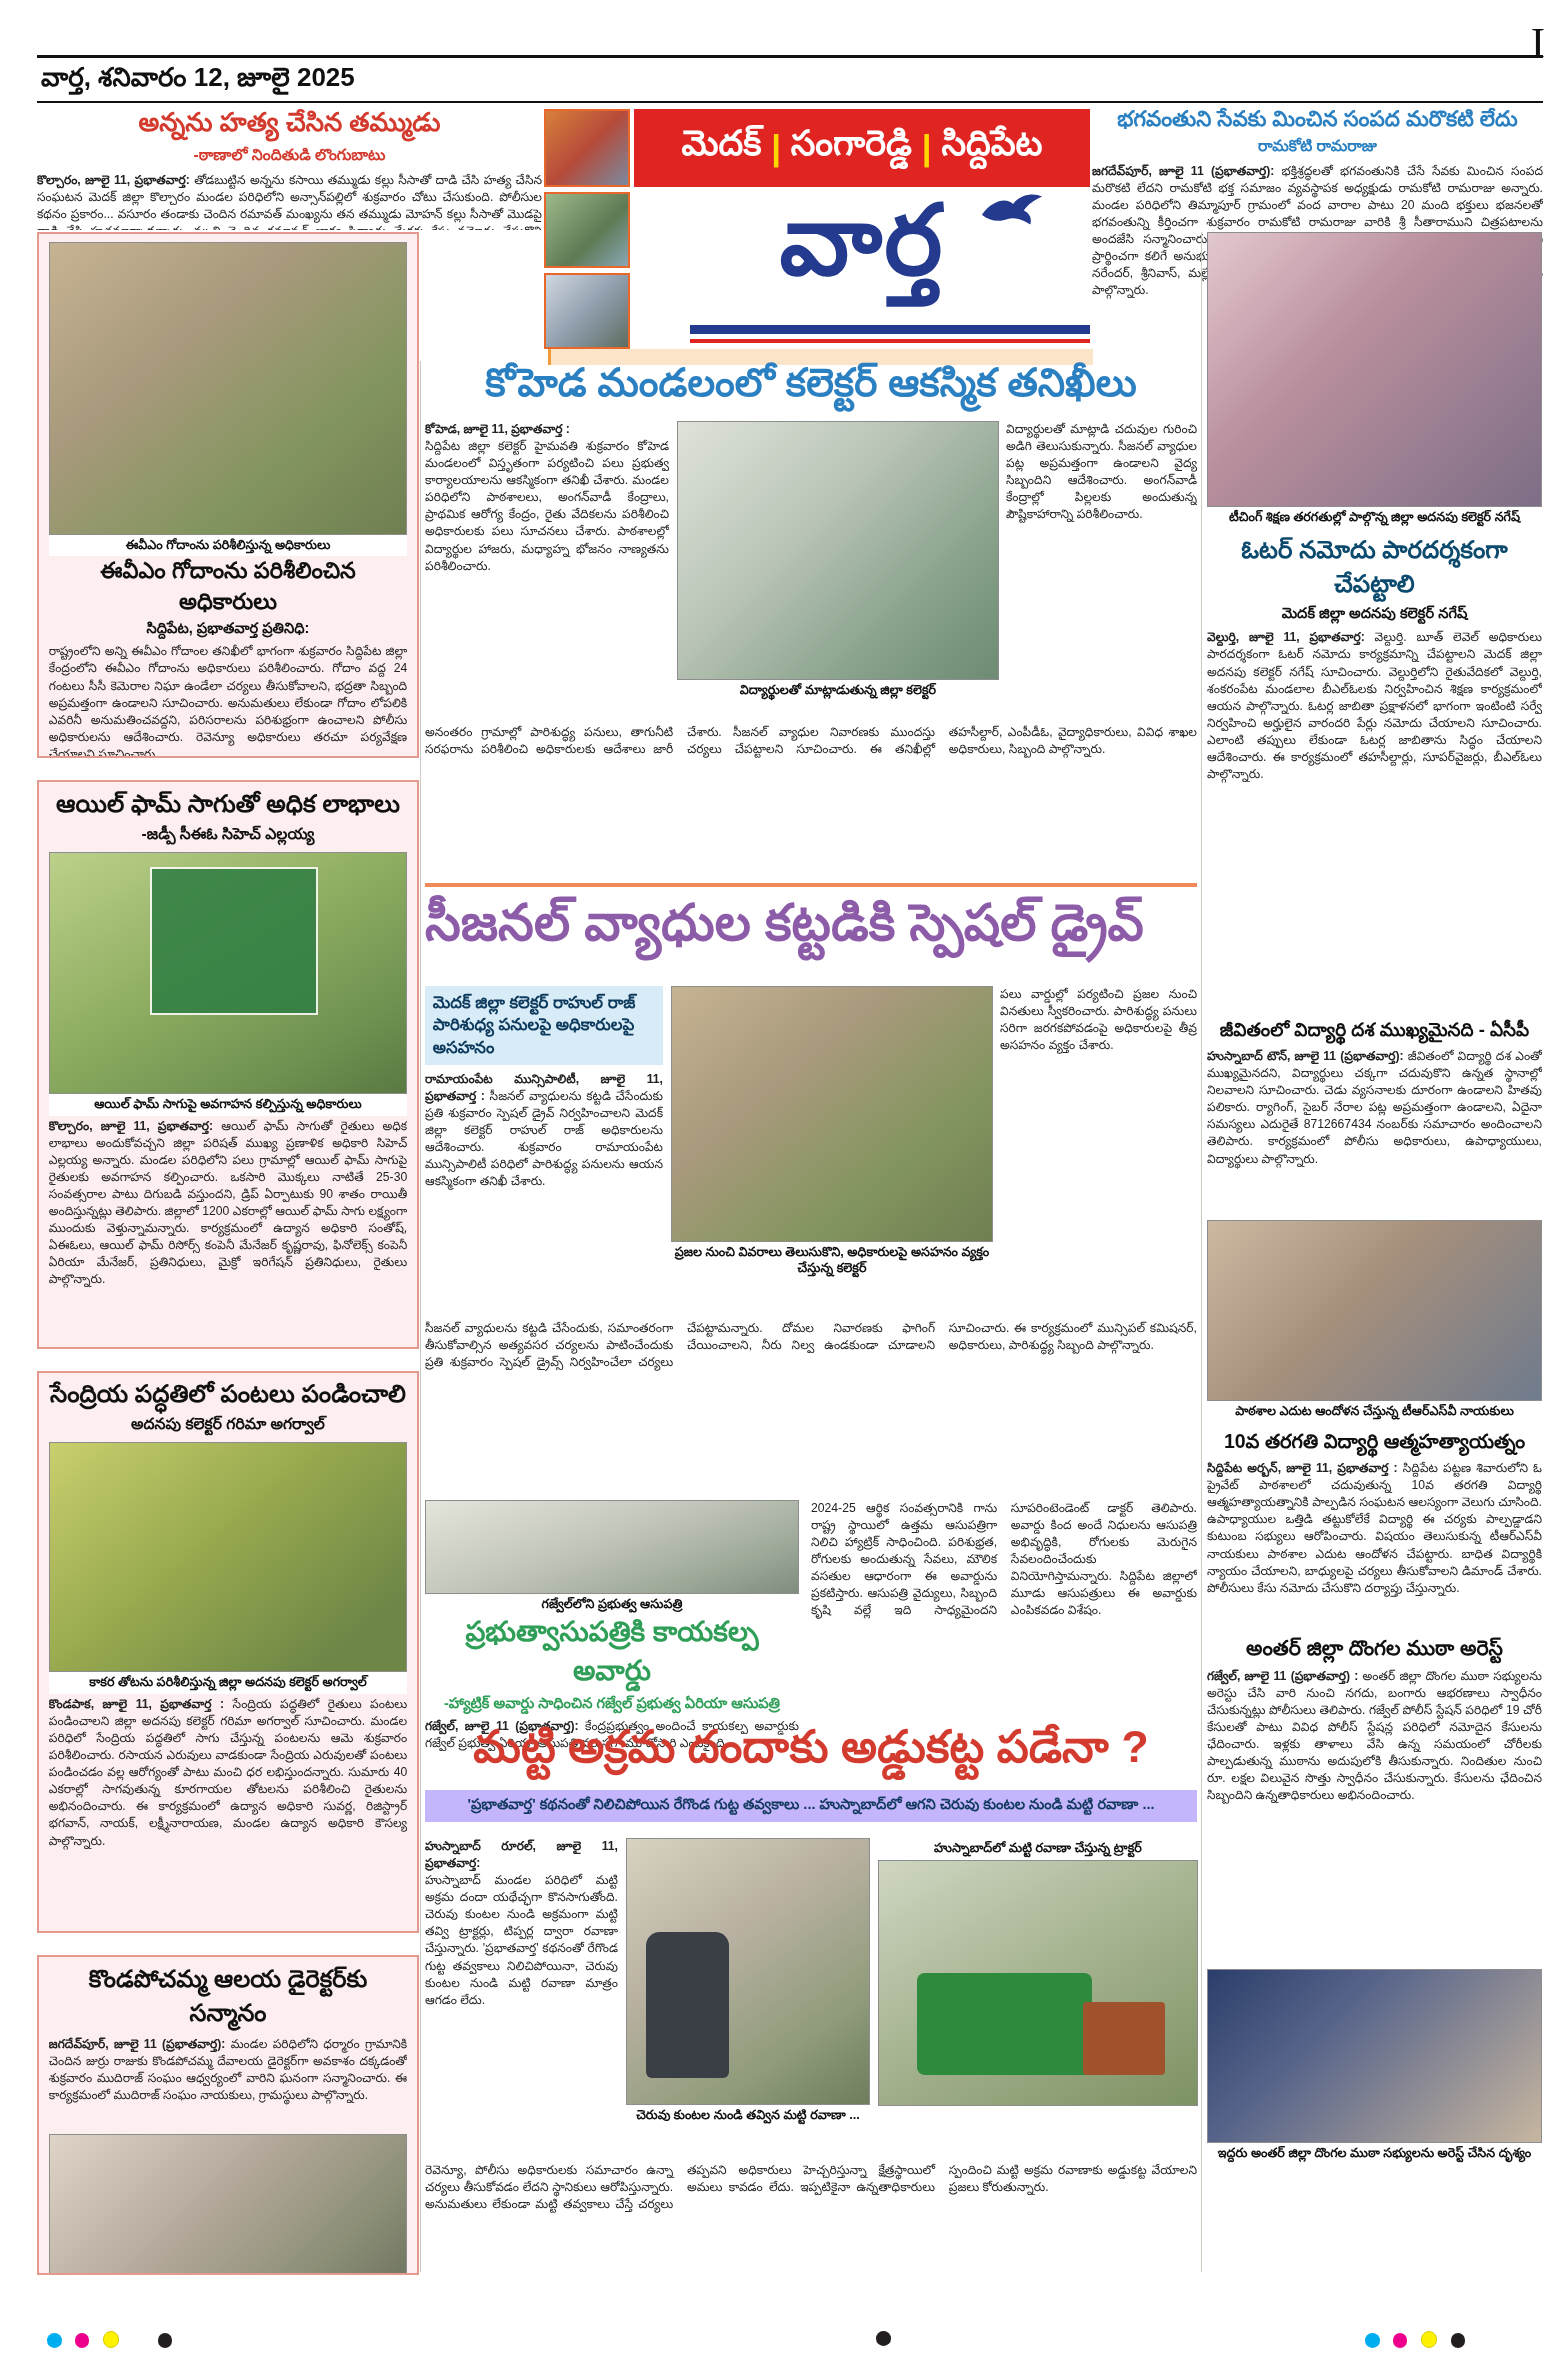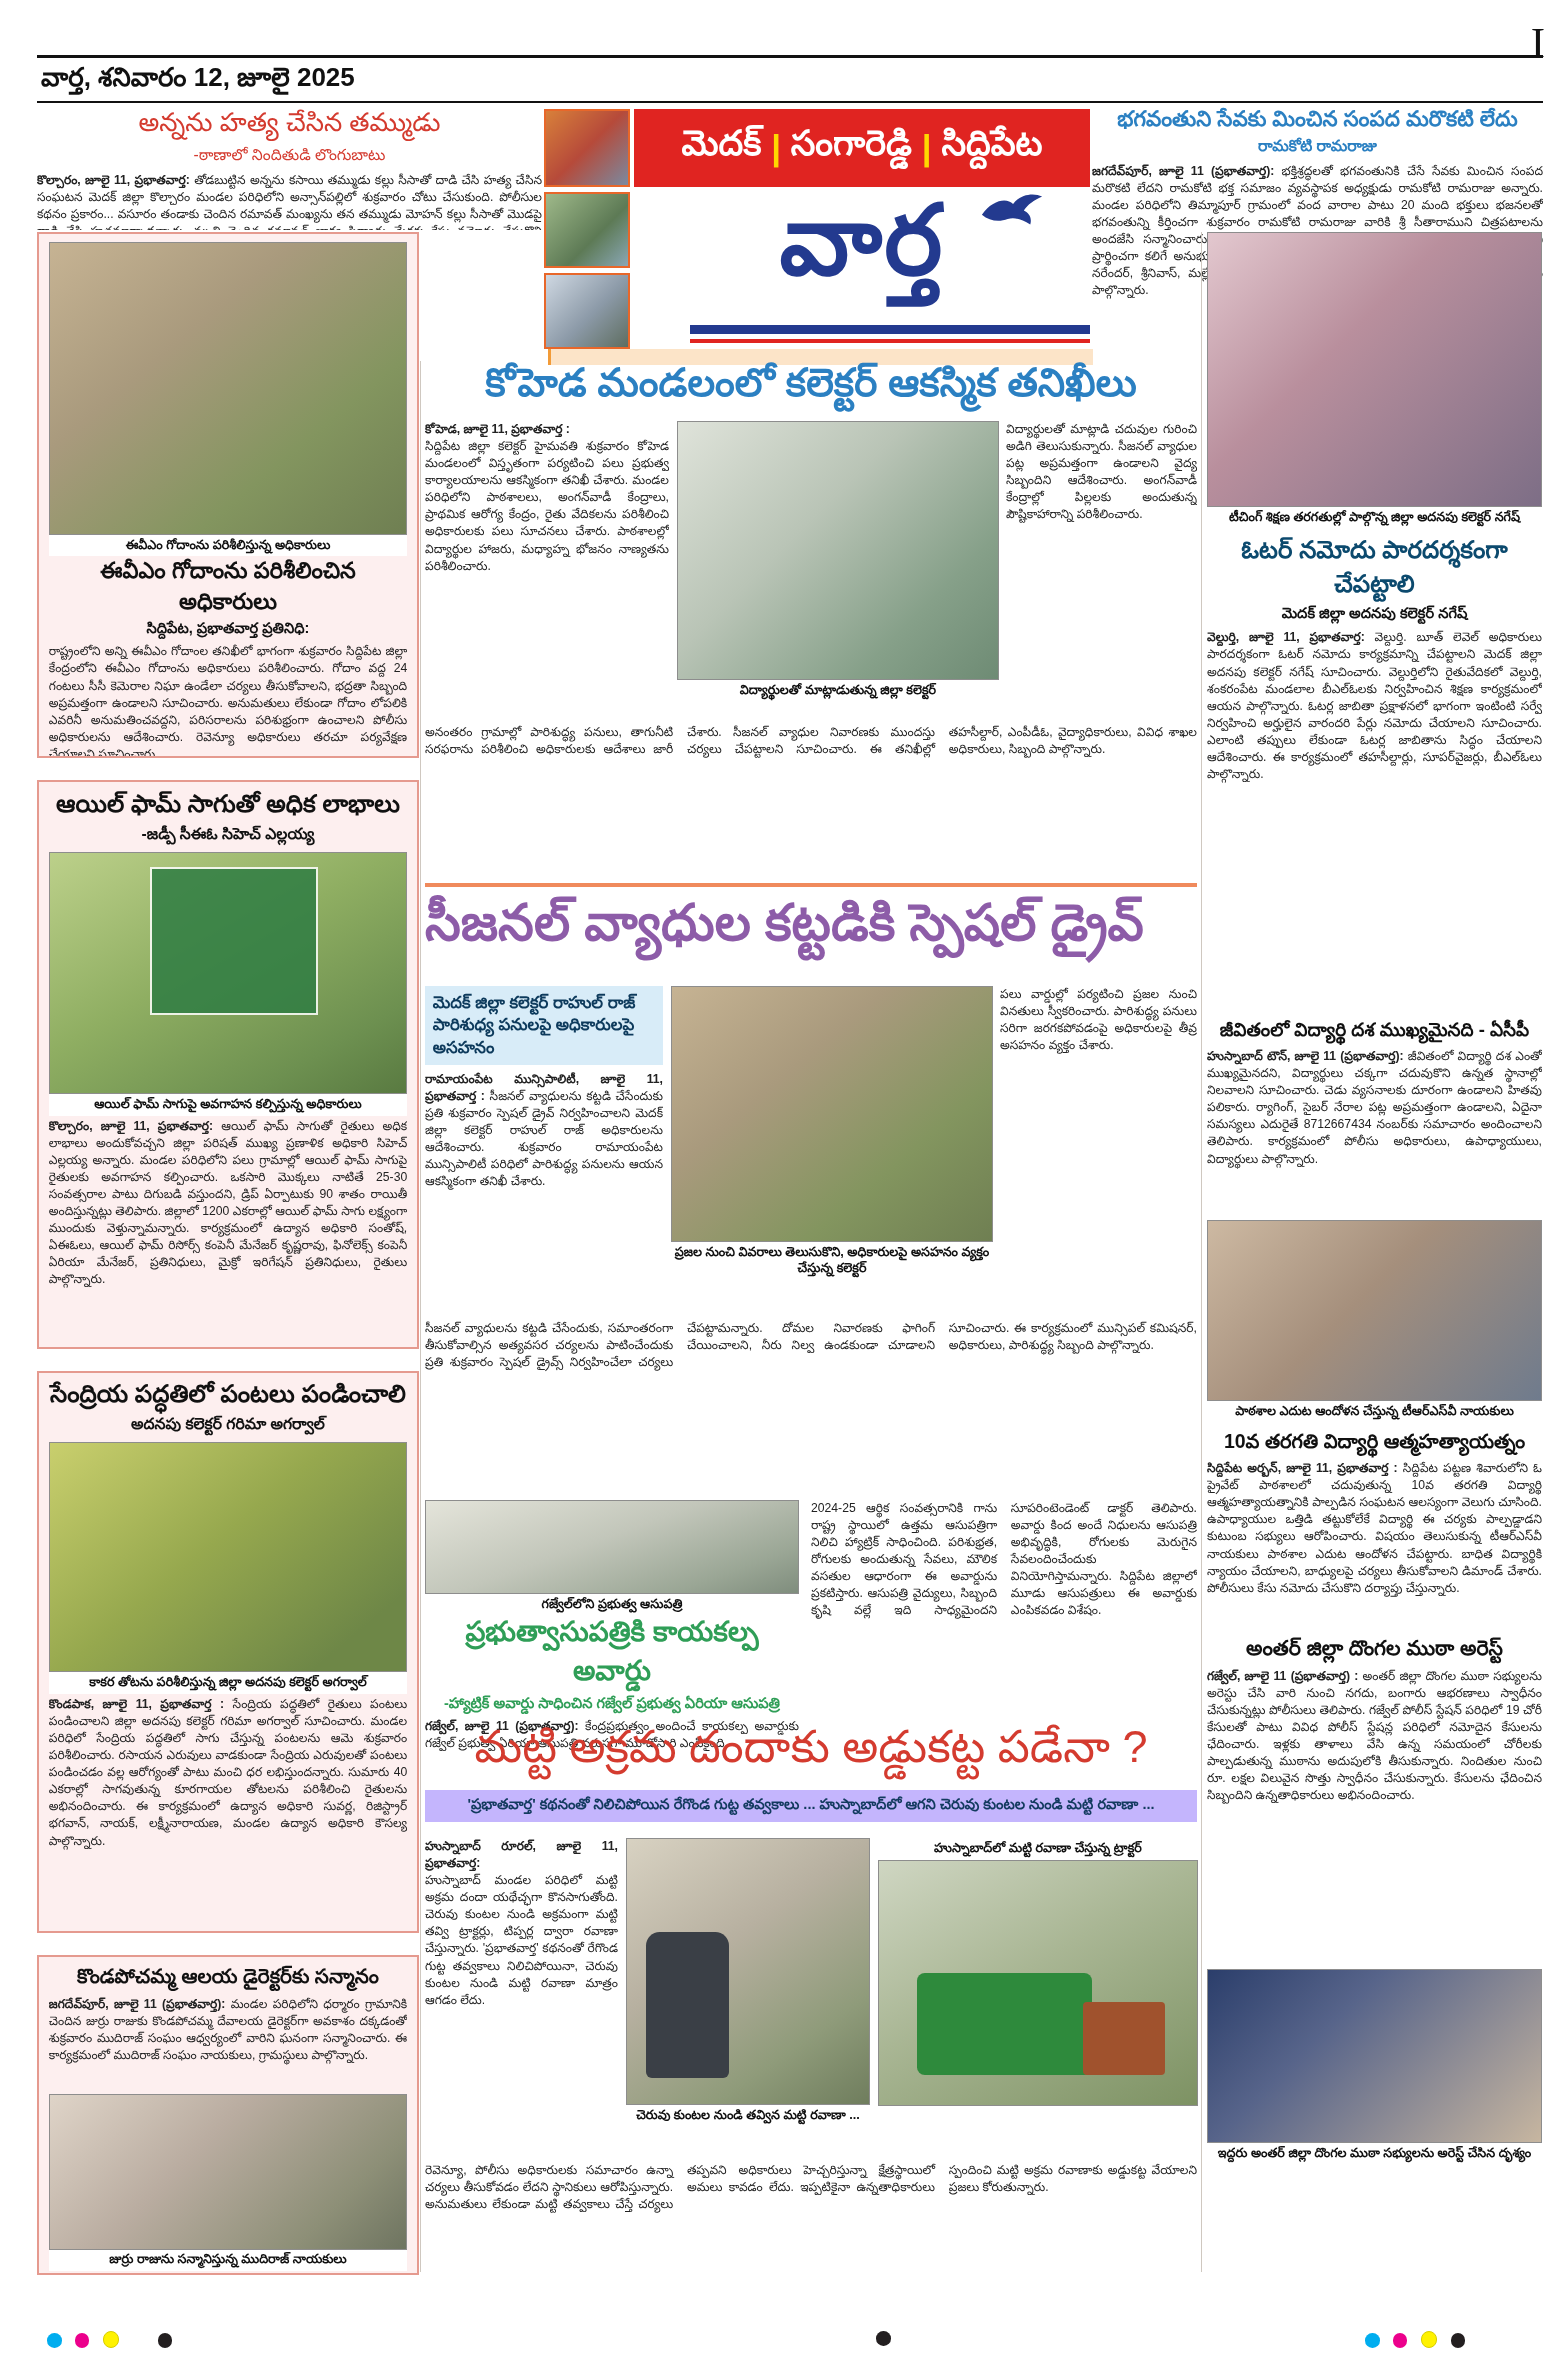--- a/index.html
+++ b/index.html
@@ -13,21 +13,21 @@
   .caption{font-size:12.7px;font-weight:bold;text-align:center;line-height:1.25;padding:2.9px 2px;color:#101010;background:#fff;}
   .ph{border:1px solid #8d8d8d;box-sizing:border-box;}
   .ph-crowd{background:linear-gradient(140deg,#c6b393 0%,#a99a7d 35%,#83955f 70%,#6f7f52 100%);}
   .ph-class{background:linear-gradient(135deg,#dfe3da 0%,#b9c4b6 40%,#86a089 75%,#6e8b74 100%);}
   .ph-field{background:linear-gradient(150deg,#bcd08a 0%,#8fae62 45%,#6d9050 80%,#597a41 100%);}
   .ph-build{background:linear-gradient(160deg,#e4e4da 0%,#c2c6ba 45%,#9aa695 80%,#7f8d7d 100%);}
   .ph-road{background:linear-gradient(145deg,#d8d2c2 0%,#b7b0a0 40%,#8f9b7a 75%,#6f7d5d 100%);}
   .ph-indoor{background:linear-gradient(135deg,#e8dcc2 0%,#c8b492 45%,#9b8465 80%,#7c6a52 100%);}
   .ph-meet{background:linear-gradient(135deg,#dfd4c8 0%,#b9aca0 40%,#8d8f77 78%,#6e7460 100%);}
   .box{border:2px solid #e59a8f;background:#fdefef;padding:7.8px 9.8px;box-sizing:border-box;overflow:hidden;}
-  .hl-red{color:#d43b2f;font-weight:normal;text-align:center;}
+  .hl-red{color:#d43b2f;font-weight:bold;text-align:center;}
   .hl-blue{color:#2b80c2;font-weight:bold;text-align:center;}
   .hl-purple{color:#8d5ca8;font-weight:bold;}
   .hl-violet{color:#0c4a6e;font-weight:bold;text-align:center;}
   .hl-green{color:#2f9e57;font-weight:bold;text-align:center;}
   .hl-black{color:#111;font-weight:bold;text-align:center;}
   .cols2{column-count:2;column-gap:13.7px;}
   .cols3{column-count:3;column-gap:13.7px;}
   .dot{width:14.6px;height:14.6px;border-radius:50%;display:inline-block;margin-right:8.8px;}
   .banner{background:#e02421;color:#fff;font-weight:bold;display:flex;align-items:center;justify-content:center;}
   .sep{color:#ffd800;font-weight:bold;padding:0 9.8px;}
@@ -117,21 +117,21 @@
       <div class="hl-black" style="font-size:15.6px;margin:1px 0 4.9px;">అదనపు కలెక్టర్ గరిమా అగర్వాల్</div>
       <div class="ph ph-field" style="height:230px;background:linear-gradient(140deg,#c9cf6d,#96a84e 45%,#6e8747 85%);"></div>
       <div class="caption">కాకర తోటను పరిశీలిస్తున్న జిల్లా అదనపు కలెక్టర్ అగర్వాల్</div>
       <div class="body" style="height:244px;margin-top:2px;">
         <span class="dl">కొండపాక, జూలై 11, ప్రభాతవార్త :</span>
         <span>సేంద్రియ పద్ధతిలో రైతులు పంటలు పండించాలని జిల్లా అదనపు కలెక్టర్ గరిమా అగర్వాల్ సూచించారు. మండల పరిధిలో సేంద్రియ పద్ధతిలో సాగు చేస్తున్న పంటలను ఆమె శుక్రవారం పరిశీలించారు. రసాయన ఎరువులు వాడకుండా సేంద్రియ ఎరువులతో పంటలు పండించడం వల్ల ఆరోగ్యంతో పాటు మంచి ధర లభిస్తుందన్నారు. సుమారు 40 ఎకరాల్లో సాగవుతున్న కూరగాయల తోటలను పరిశీలించి రైతులను అభినందించారు. ఈ కార్యక్రమంలో ఉద్యాన అధికారి సువర్ణ, రిజిస్ట్రార్ భగవాన్, నాయక్, లక్ష్మీనారాయణ, మండల ఉద్యాన అధికారి కౌసల్య పాల్గొన్నారు.</span>
       </div>
     </div>
 
     <div class="box" style="height:327px;">
-      <div class="hl-black" style="font-size:20px;margin-bottom:2.9px;">కొండపోచమ్మ ఆలయ డైరెక్టర్‌కు సన్మానం</div>
+      <div class="hl-black" style="font-size:24px;margin-bottom:2.9px;">కొండపోచమ్మ ఆలయ డైరెక్టర్‌కు సన్మానం</div>
       <div class="body" style="height:94px;">
         <span class="dl">జగదేవ్‌పూర్, జూలై 11 (ప్రభాతవార్త):</span>
         <span>మండల పరిధిలోని ధర్మారం గ్రామానికి చెందిన జుర్రు రాజుకు కొండపోచమ్మ దేవాలయ డైరెక్టర్‌గా అవకాశం దక్కడంతో శుక్రవారం ముదిరాజ్ సంఘం ఆధ్వర్యంలో వారిని ఘనంగా సన్మానించారు. ఈ కార్యక్రమంలో ముదిరాజ్ సంఘం నాయకులు, గ్రామస్థులు పాల్గొన్నారు.</span>
       </div>
       <div class="ph ph-meet" style="height:156px;margin-top:3.9px;"></div>
       <div class="caption">జుర్రు రాజును సన్మానిస్తున్న ముదిరాజ్ నాయకులు</div>
     </div>
   </div>
 
   <div class="abs" style="left:425px;top:361px;width:772px;height:1914px;">

